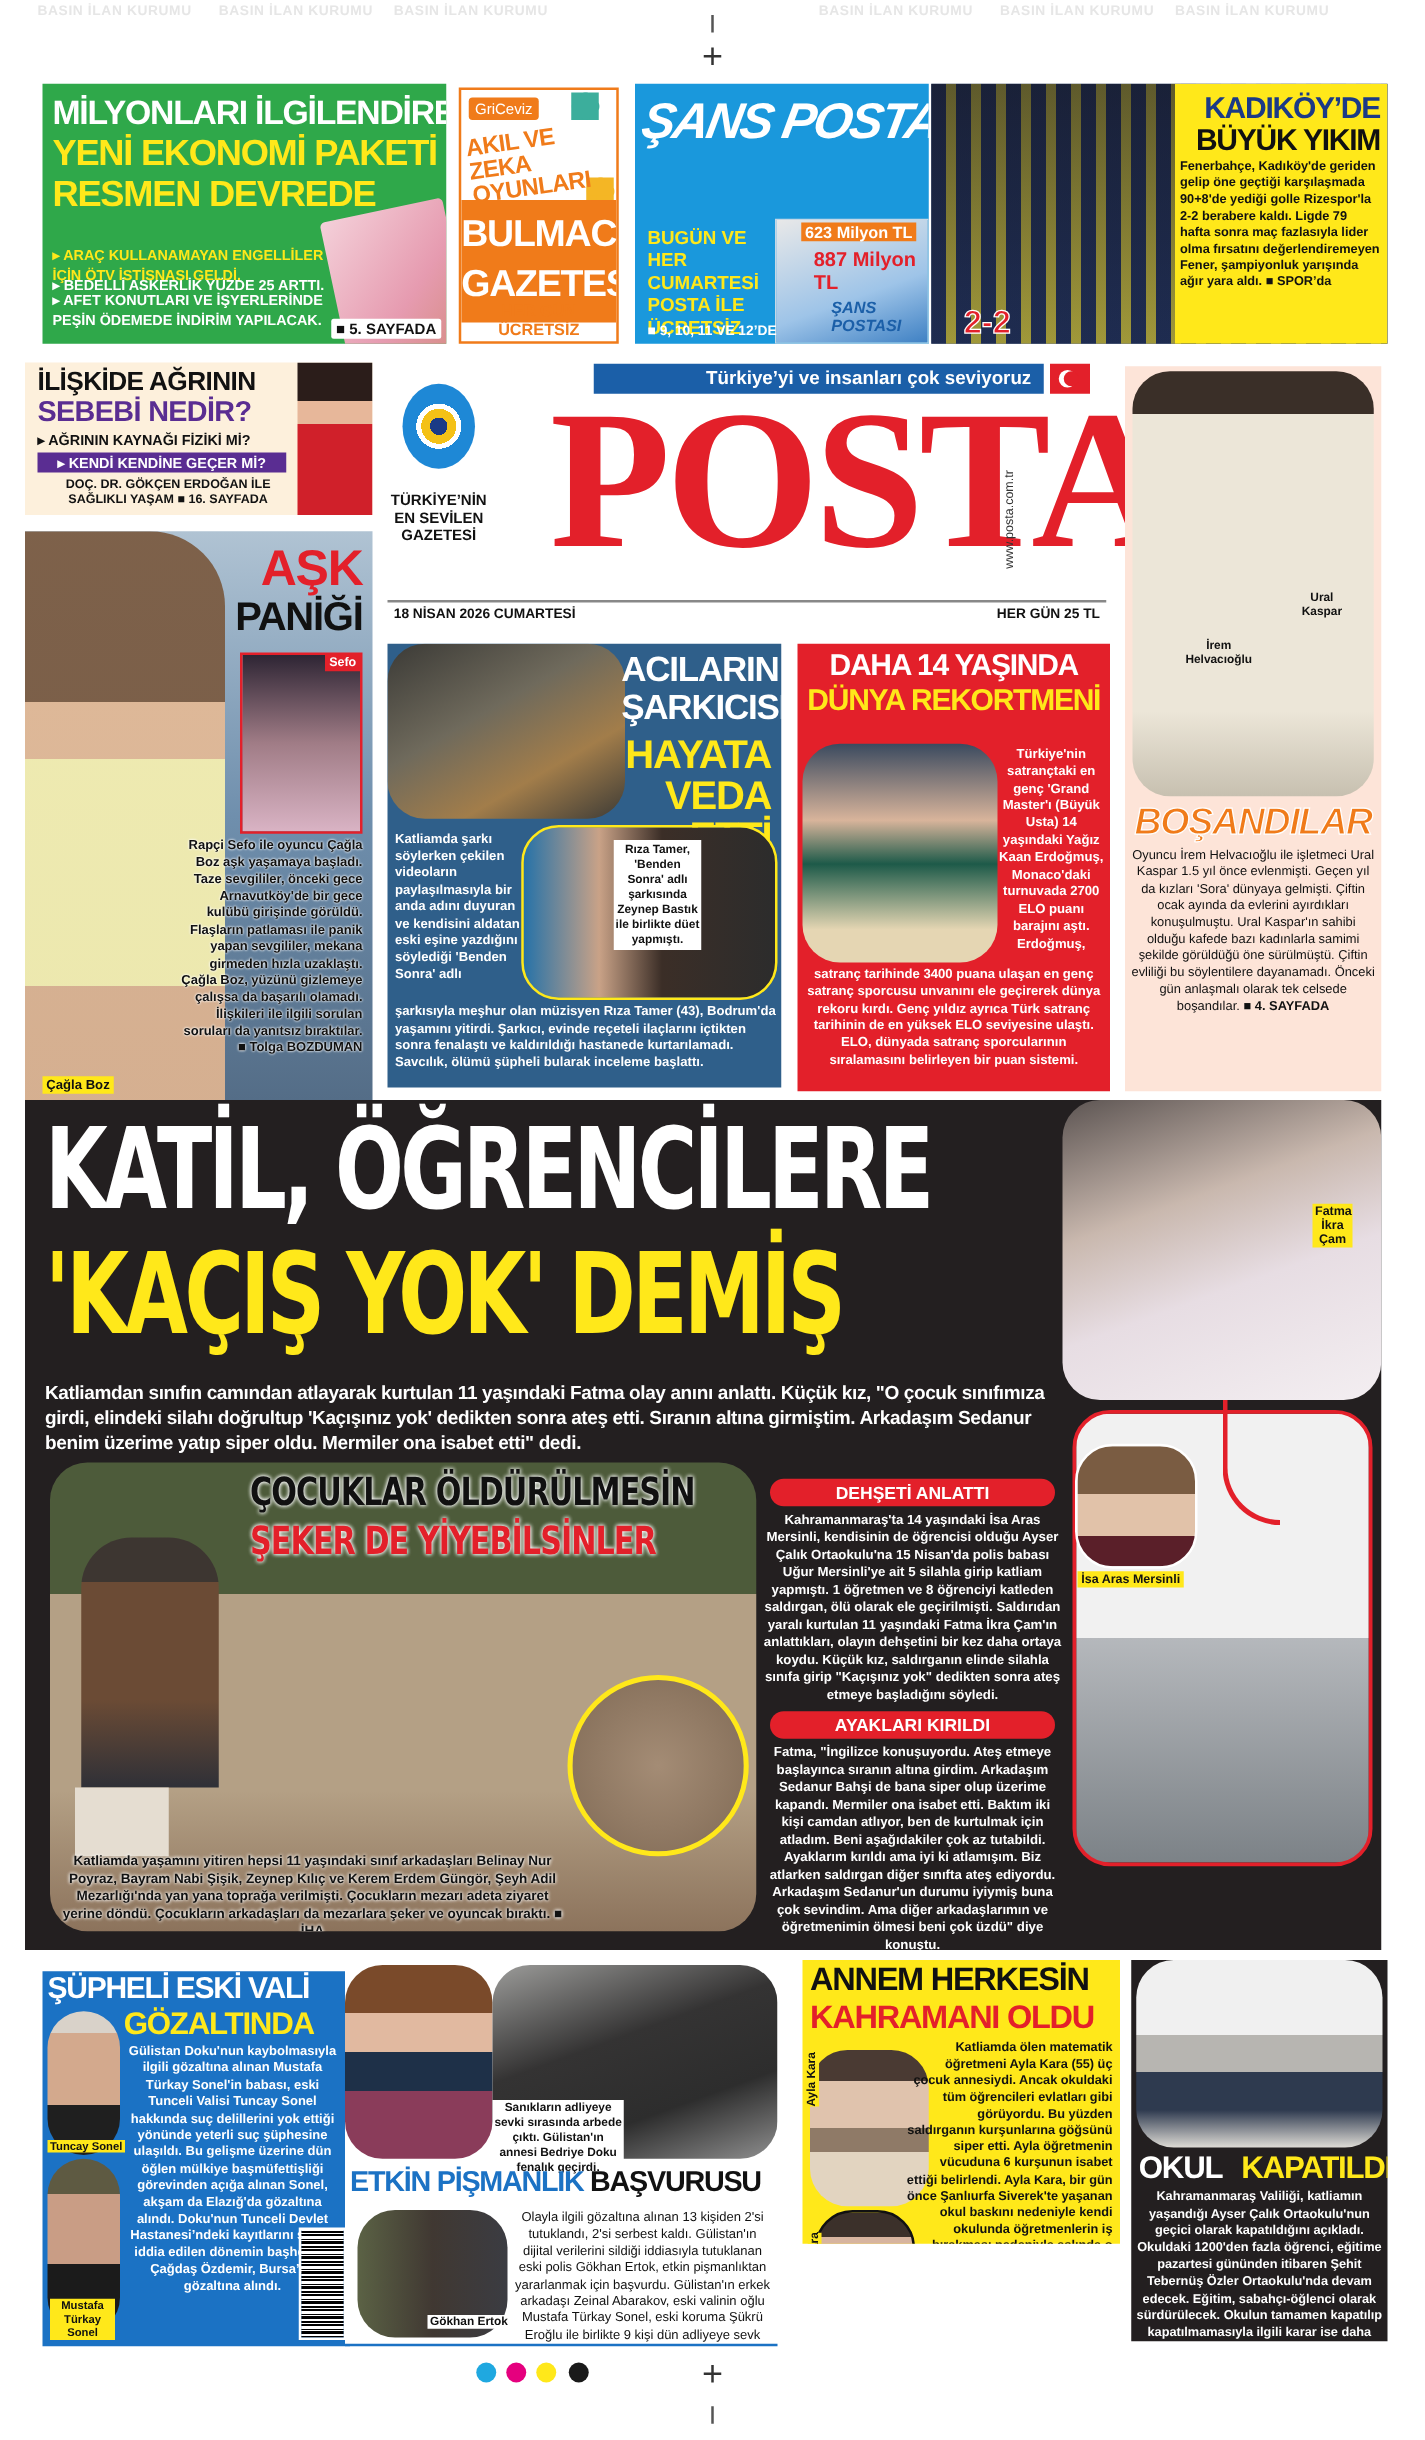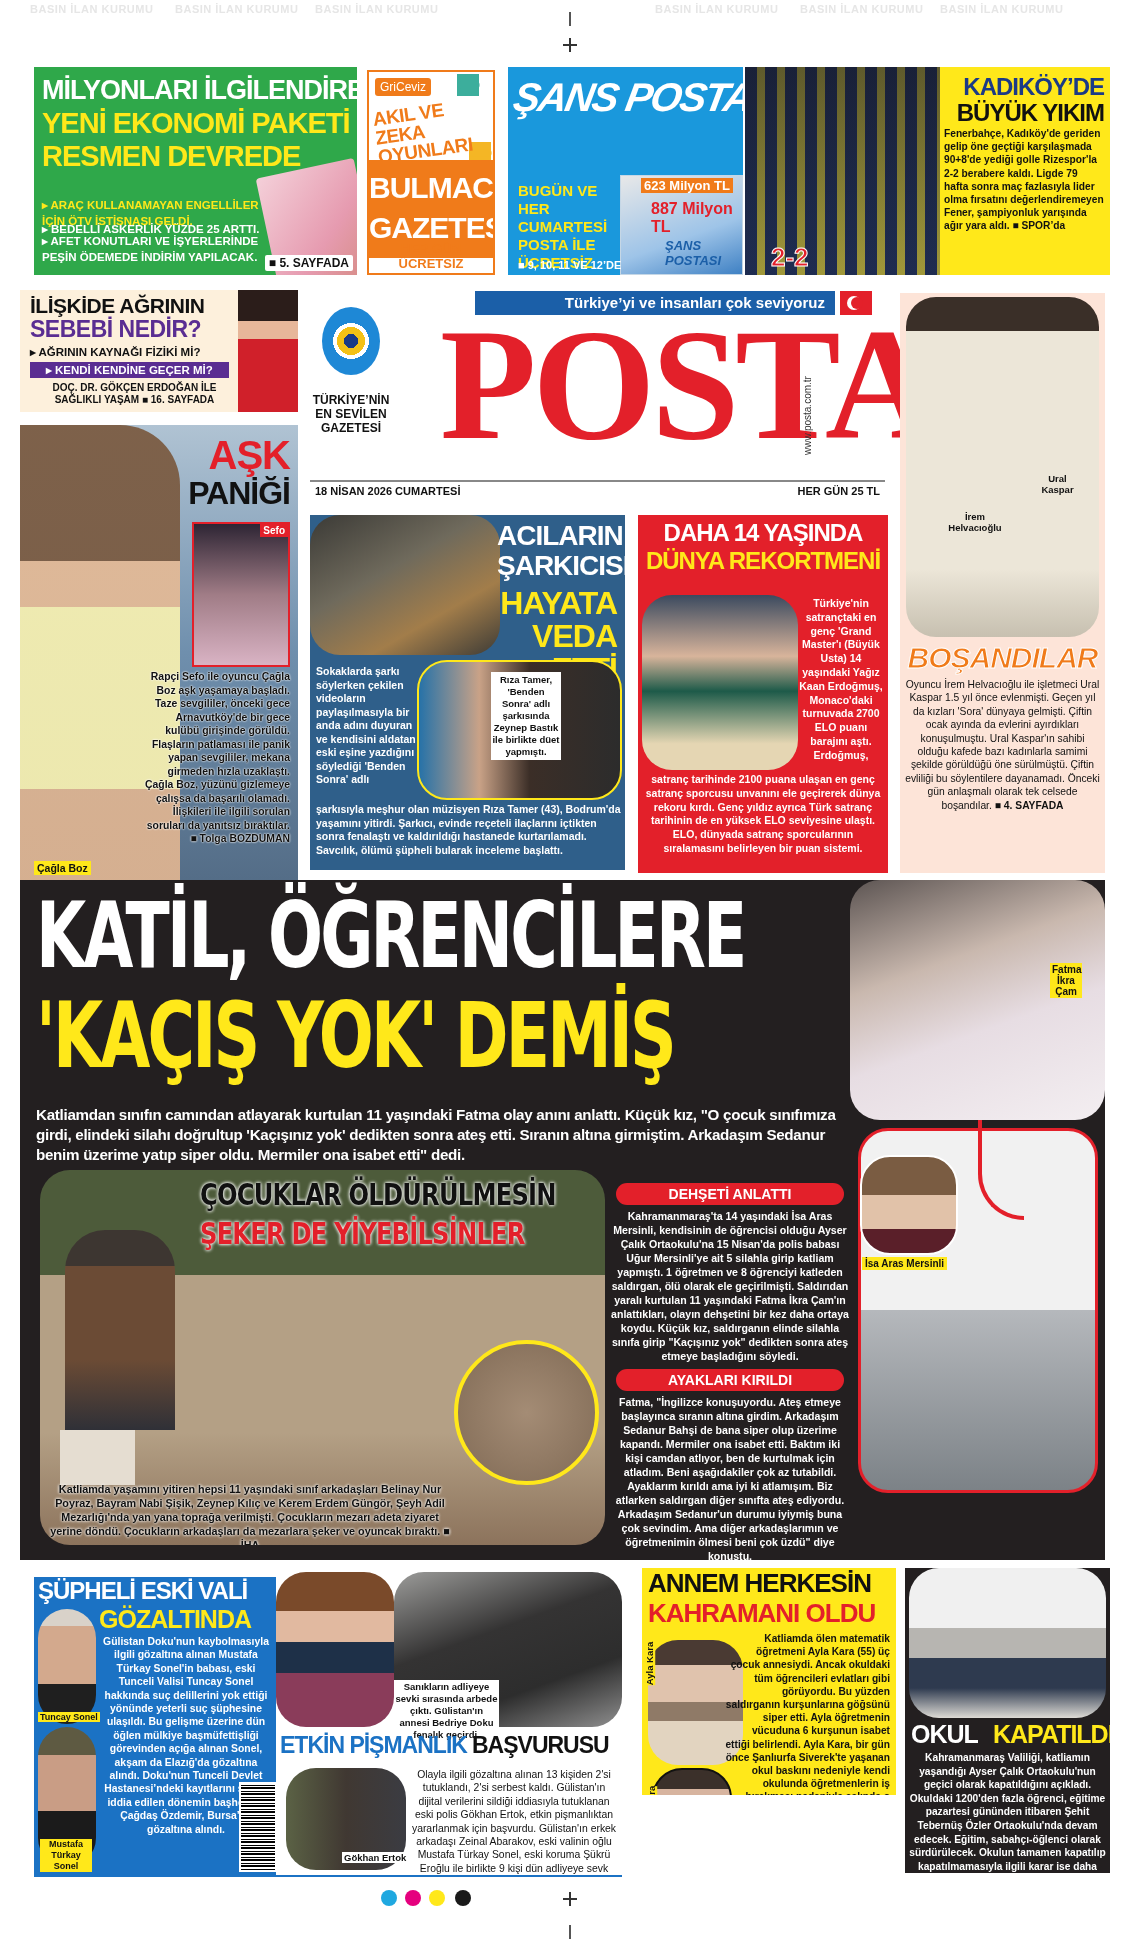--- a/index.html
+++ b/index.html
@@ -261,33 +261,33 @@
     <div class="sefo-cap">Sefo</div>
   </div>
   <div class="body"><span>Rapçi Sefo ile oyuncu Çağla Boz aşk yaşamaya başladı. Taze sevgililer, önceki gece Arnavutköy'de bir gece kulübü girişinde görüldü. Flaşların patlaması ile panik yapan sevgililer, mekana girmeden hızla uzaklaştı. Çağla Boz, yüzünü gizlemeye çalışsa da başarılı olamadı. İlişkileri ile ilgili sorulan soruları da yanıtsız bıraktılar.</span><br>■ <span>Tolga BOZDUMAN</span></div>
   <div class="cap">Çağla Boz</div>
 </div>
 
 <div class="abs" id="acilar">
   <div class="photo photo1"></div>
   <div class="h1" style="width:120px;">ACILARIN ŞARKICISI</div>
   <div class="h2" style="width:120px;">HAYATA VEDA ETTİ</div>
-  <div class="b1">Sokaklarda şarkı söylerken çekilen videoların paylaşılmasıyla bir anda adını duyuran ve kendisini aldatan eski eşine yazdığını söylediği 'Benden Sonra' adlı</div>
+  <div class="b1">Katliamda şarkı söylerken çekilen videoların paylaşılmasıyla bir anda adını duyuran ve kendisini aldatan eski eşine yazdığını söylediği 'Benden Sonra' adlı</div>
   <div class="photo photo2">
     <div class="c">Rıza Tamer, 'Benden Sonra' adlı şarkısında Zeynep Bastık ile birlikte düet yapmıştı.</div>
   </div>
   <div class="b2">şarkısıyla meşhur olan müzisyen Rıza Tamer (43), Bodrum'da yaşamını yitirdi. Şarkıcı, evinde reçeteli ilaçlarını içtikten sonra fenalaştı ve kaldırıldığı hastanede kurtarılamadı. Savcılık, ölümü şüpheli bularak inceleme başlattı.</div>
 </div>
 
 <div class="abs" id="satranc">
   <div class="h1">DAHA 14 YAŞINDA</div>
   <div class="h2">DÜNYA REKORTMENİ</div>
   <div class="photo"></div>
   <div class="b1">Türkiye'nin satrançtaki en genç 'Grand Master'ı (Büyük Usta) 14 yaşındaki Yağız Kaan Erdoğmuş, Monaco'daki turnuvada 2700 ELO puanı barajını aştı. Erdoğmuş,</div>
-  <div class="b2">satranç tarihinde 2100 puana ulaşan en genç satranç sporcusu unvanını ele geçirerek dünya rekoru kırdı. Genç yıldız ayrıca Türk satranç tarihinin de en yüksek ELO seviyesine ulaştı. ELO, dünyada satranç sporcularının sıralamasını belirleyen bir puan sistemi.</div>
+  <div class="b2">satranç tarihinde 3400 puana ulaşan en genç satranç sporcusu unvanını ele geçirerek dünya rekoru kırdı. Genç yıldız ayrıca Türk satranç tarihinin de en yüksek ELO seviyesine ulaştı. ELO, dünyada satranç sporcularının sıralamasını belirleyen bir puan sistemi.</div>
 </div>
 
 <div class="abs" id="bosan">
   <div class="photo"></div>
   <div class="cap1">İrem Helvacıoğlu</div>
   <div class="cap2">Ural Kaspar</div>
   <div class="h">BOŞANDILAR</div>
   <div class="body"><span>Oyuncu İrem Helvacıoğlu ile işletmeci Ural Kaspar 1.5 yıl önce evlenmişti. Geçen yıl da kızları 'Sora' dünyaya gelmişti. Çiftin ocak ayında da evlerini ayırdıkları konuşulmuştu. Ural Kaspar'ın sahibi olduğu kafede bazı kadınlarla samimi şekilde görüldüğü öne sürülmüştü. Çiftin evliliği bu söylentilere dayanamadı. Önceki gün anlaşmalı olarak tek celsede boşandılar.</span> <b>■ <span>4. SAYFADA</span></b></div>
 </div>
 

